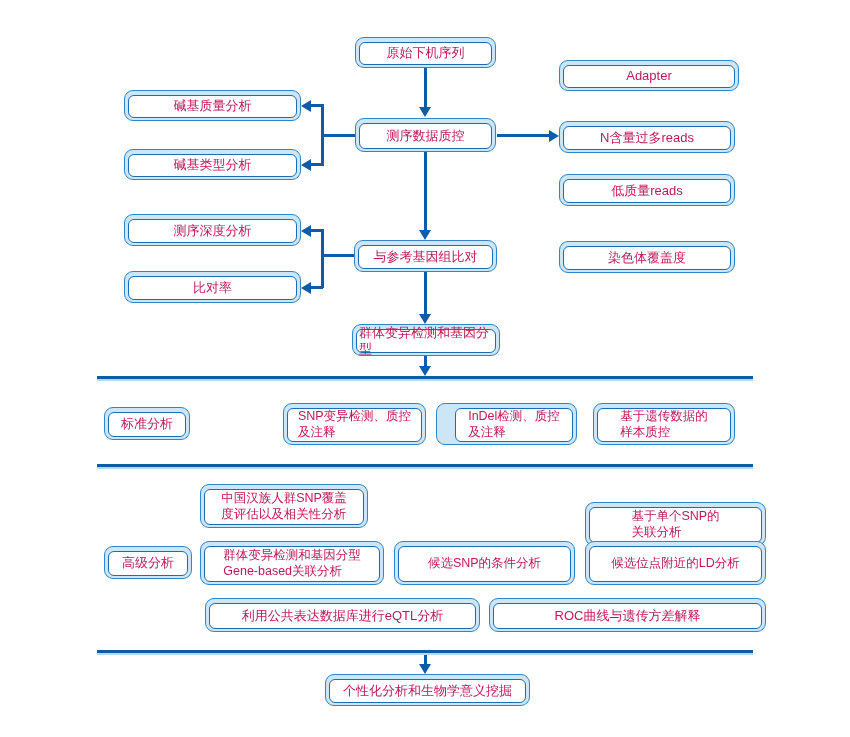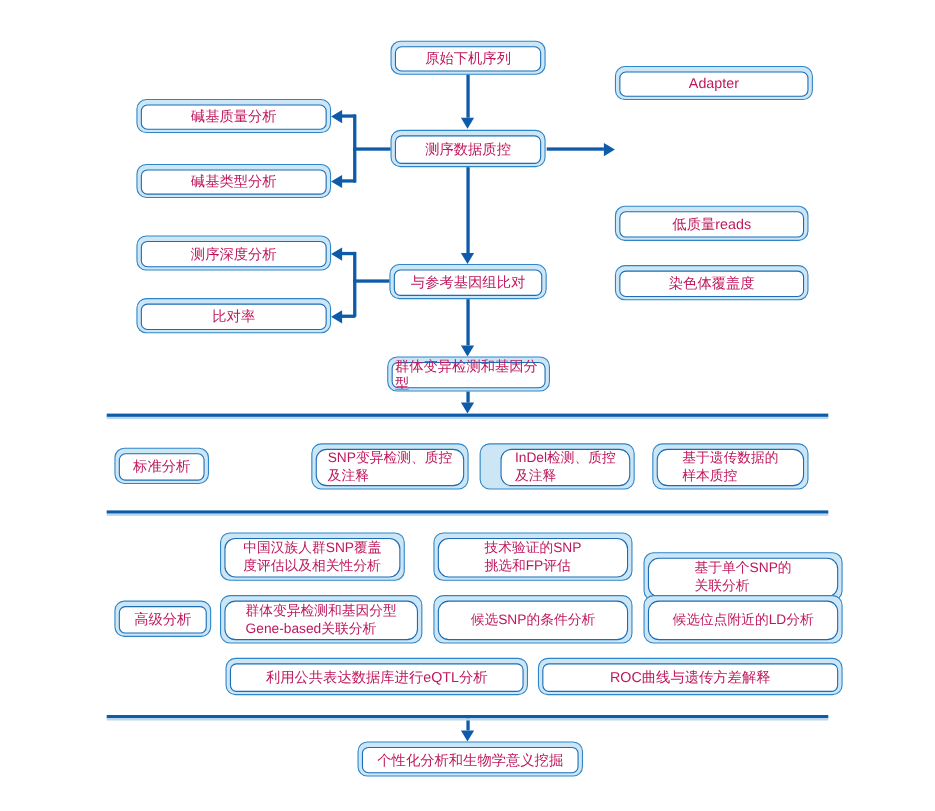--- a/index.html
+++ b/index.html
@@ -23,21 +23,21 @@
     background:#ffffff;
     border:1.2px solid #1b6cb5;
     border-radius:6px;
     display:flex;align-items:center;justify-content:center;
     font-size:13px;color:#be185d;
     line-height:1.25;
     white-space:pre-line;
     box-sizing:border-box;
     padding:0 2px;
   }
-  .node.small .node-inner{font-size:12.5px;border-radius:10px;}
+  .node.small .node-inner{font-size:12.5px;}
   .hline,.vline{position:absolute;background:#0e5ba9;}
   .hline{height:3px;}
   .vline{width:3px;}
   .sep{
     position:absolute;left:97px;width:656px;height:0;
     border-top:3px solid #0e5ba9;
     border-bottom:2px solid #b9d9ef;
   }
   .arr{position:absolute;width:0;height:0;}
   .arr.down{border-left:6px solid transparent;border-right:6px solid transparent;border-top:10px solid #0e5ba9;}
@@ -58,26 +58,29 @@
   </div>
 
   <div class="node" style="left:124px;top:90px;width:177px;height:31px;">
     <div class="node-inner">碱基质量分析</div>
   </div>
 
   <div class="node" style="left:355px;top:118px;width:141px;height:34px;">
     <div class="node-inner">测序数据质控</div>
   </div>
 
+  <div class="node" style="left:559px;top:121px;width:176px;height:32px;">
+    <div class="node-inner">N含量过多reads</div>
+  </div>
 
   <div class="node" style="left:124px;top:149px;width:177px;height:31px;">
     <div class="node-inner">碱基类型分析</div>
   </div>
 
-  <div class="node" style="left:559px;top:187px;width:176px;height:32px;">
+  <div class="node" style="left:559px;top:174px;width:176px;height:32px;">
     <div class="node-inner">低质量reads</div>
   </div>
 
   <div class="node" style="left:124px;top:214px;width:177px;height:32px;">
     <div class="node-inner">测序深度分析</div>
   </div>
 
   <div class="node" style="left:354px;top:240px;width:143px;height:32px;">
     <div class="node-inner">与参考基因组比对</div>
   </div>
@@ -147,24 +150,20 @@
   <div class="node small" style="left:593px;top:403px;width:142px;height:42px;">
     <div class="node-inner">基于遗传数据的
 样本质控</div>
   </div>
 
   <div class="node small" style="left:200px;top:484px;width:168px;height:44px;">
     <div class="node-inner">中国汉族人群SNP覆盖
 度评估以及相关性分析</div>
   </div>
 
-  <div class="node small" style="left:394px;top:484px;width:181px;height:44px;">
-    <div class="node-inner">技术验证的SNP
-挑选和FP评估</div>
-  </div>
 
   <div class="node small" style="left:585px;top:484px;width:181px;height:44px;margin-top:18px;">
     <div class="node-inner">基于单个SNP的
 关联分析</div>
   </div>
 
   <div class="node" style="left:104px;top:546px;width:88px;height:33px;">
     <div class="node-inner">高级分析</div>
   </div>
 

